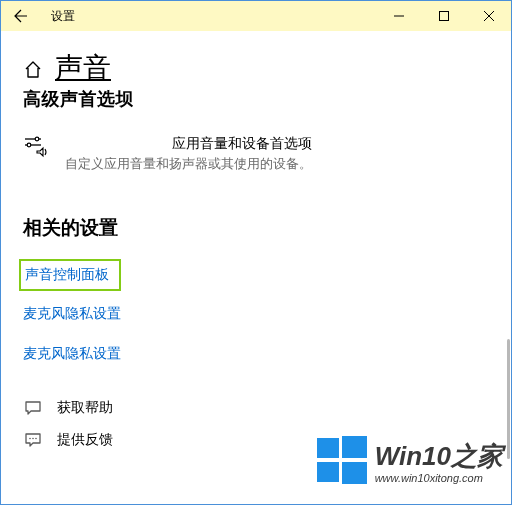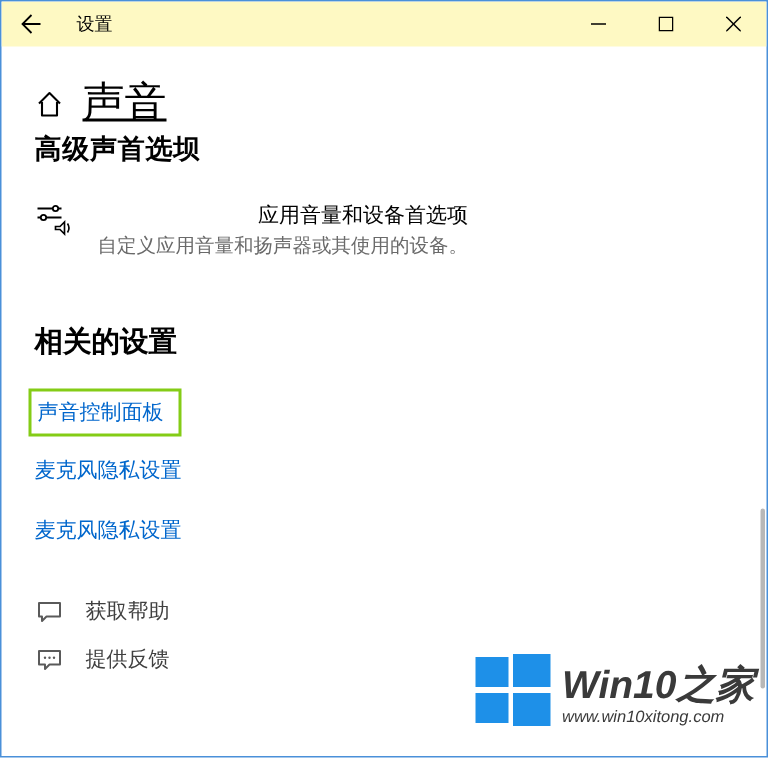--- a/index.html
+++ b/index.html
@@ -21,21 +21,21 @@
   .option-texts { display: flex; flex-direction: column; text-align: right; }
   .option-title { font-size: 14px; color: #000; margin-bottom: 2px; }
   .option-desc { font-size: 13px; color: #6a6a6a; }
   .section-heading { font-size: 19px; font-weight: 600; color: #000; margin-top: 42px; margin-bottom: 18px; }
   .link { font-size: 14px; color: #0066cc; display: block; margin-bottom: 22px; cursor: pointer; width: fit-content; }
   .highlight { border: 2px solid #84cc16; padding: 5px 10px 5px 4px; margin-left: -4px; margin-bottom: 14px; width: fit-content; }
   .highlight .link { margin-bottom: 0; }
   .bottom-links { margin-top: 36px; }
   .bottom-link { display: flex; align-items: center; margin-bottom: 14px; }
   .bottom-link-icon { width: 20px; margin-right: 14px; display:flex; align-items:center; justify-content:center; }
-  .bottom-link-text { font-size: 14px; color: #404040; }
+  .bottom-link-text { font-size: 14px; color: #000000; }
   .scrollbar { position: absolute; right: 1px; top: 290px; width: 3px; height: 120px; background: #b8b8b8; border-radius: 2px; }
   .watermark { position: absolute; right: 8px; bottom: 14px; display: flex; align-items: center; }
   .wm-logo { width: 58px; height: 58px; }
   .wm-text { display: flex; flex-direction: column; margin-left: 4px; }
   .wm-main { font-size: 26px; color: #3a3a3a; font-style: italic; font-weight: 700; }
   .wm-url { font-size: 11px; color: #3a3a3a; font-style: italic; margin-top: -2px; }
 </style>
 </head>
 <body>
 

